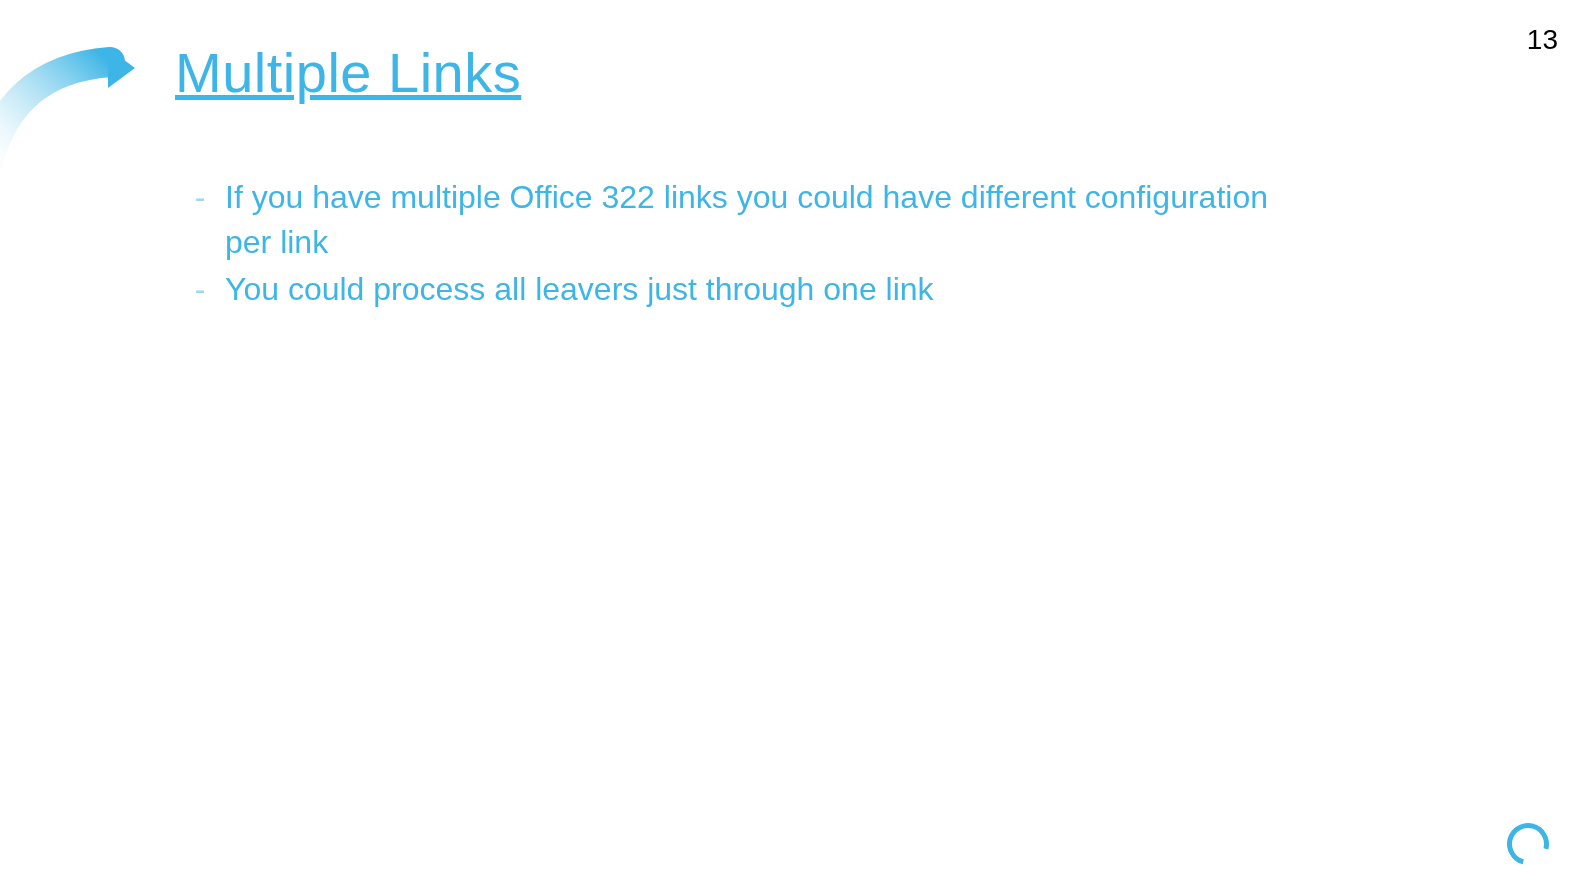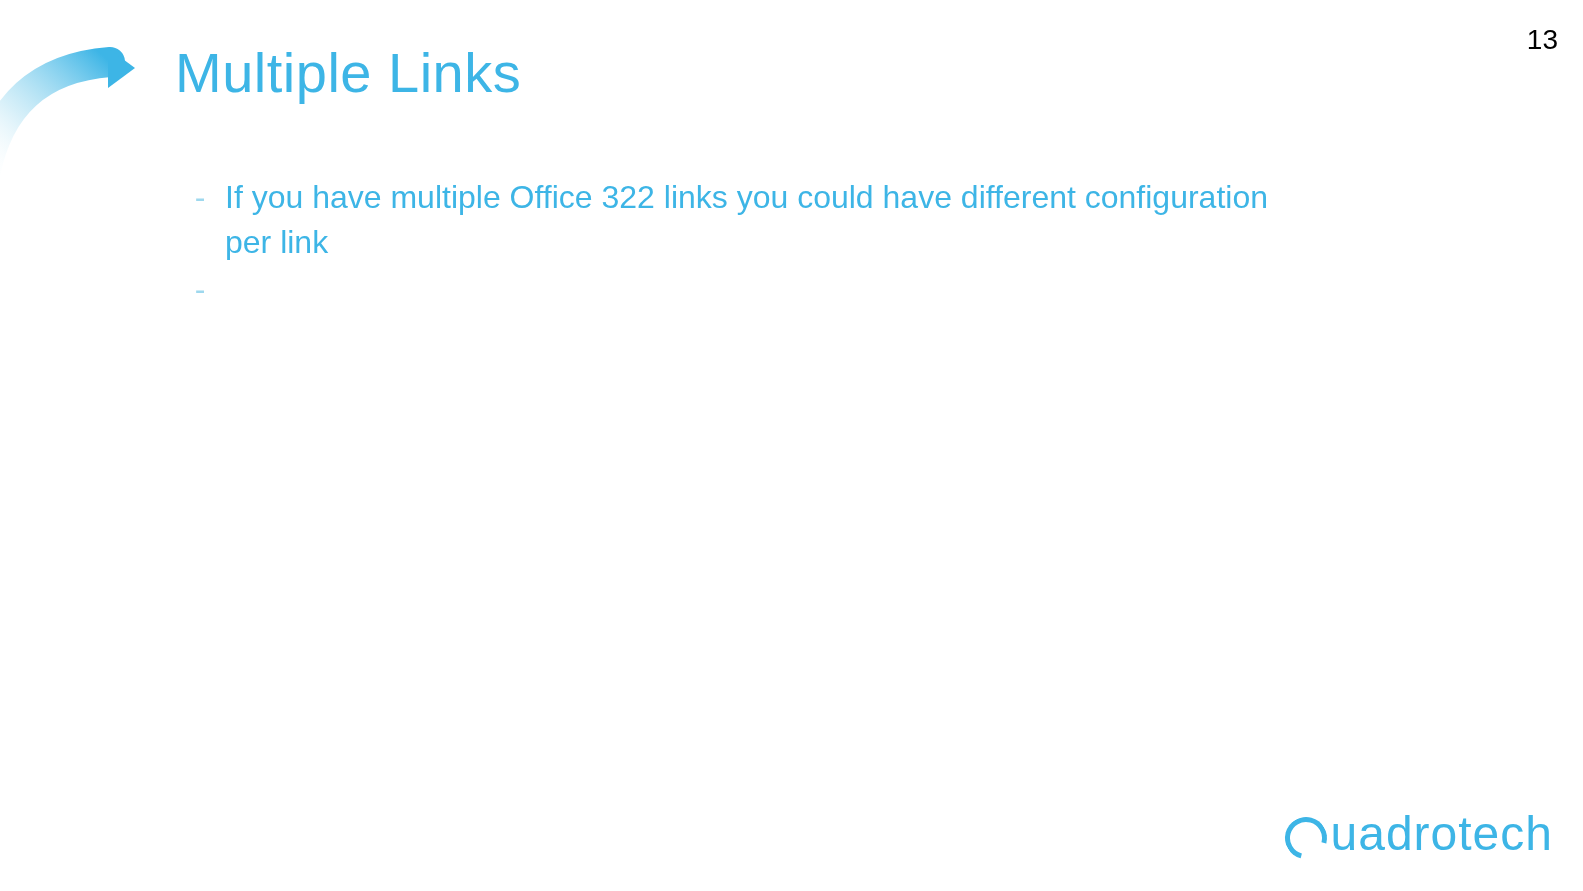--- a/index.html
+++ b/index.html
@@ -31,20 +31,21 @@
       font-weight: 400;
     }
     .title {
       position: absolute;
       left: 175px;
       top: 40px;
       color: #3DB5E6;
       font-size: 56px;
       font-weight: 400;
       letter-spacing: 0.5px;
+      text-decoration: underline;
     }
     .bullets {
       position: absolute;
       left: 175px;
       top: 175px;
       color: #3DB5E6;
       font-size: 32px;
       line-height: 1.4;
     }
     .bullet-item {
@@ -107,19 +108,19 @@
 
 <div class="title">Multiple Links</div>
 
 <div class="bullets">
   <div class="bullet-item">
     <div class="bullet-dash">-</div>
     <div class="bullet-text">If you have multiple Office 322 links you could have different configuration per link</div>
   </div>
   <div class="bullet-item">
     <div class="bullet-dash">-</div>
+    <div class="bullet-text">You could process all leavers just through one link</div>
   </div>
 </div>
 
 <div class="logo">
   <span class="logo-q"></span>
-    <span>uadrotech</span>
 </div>
 
 </body></html>

